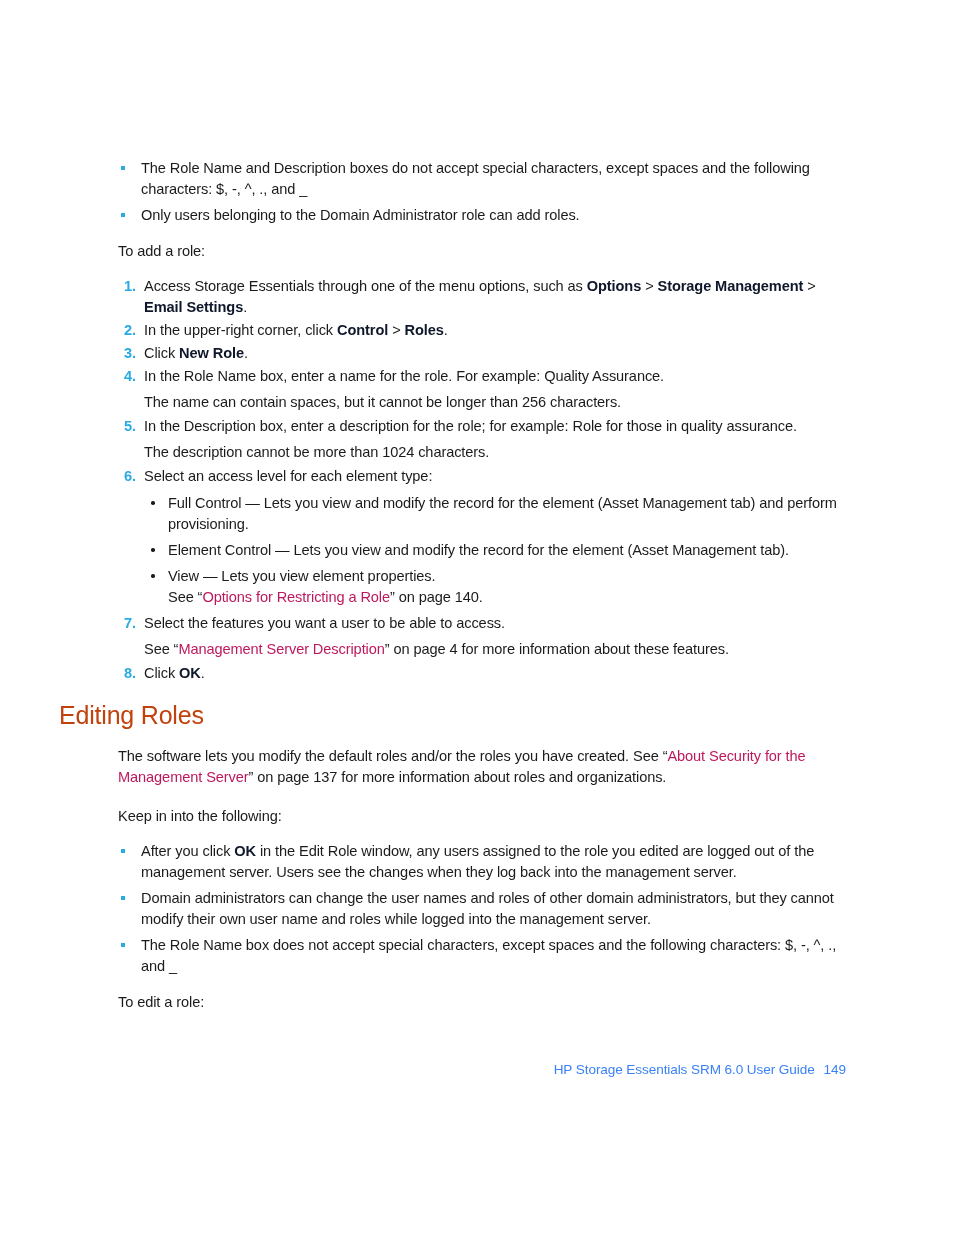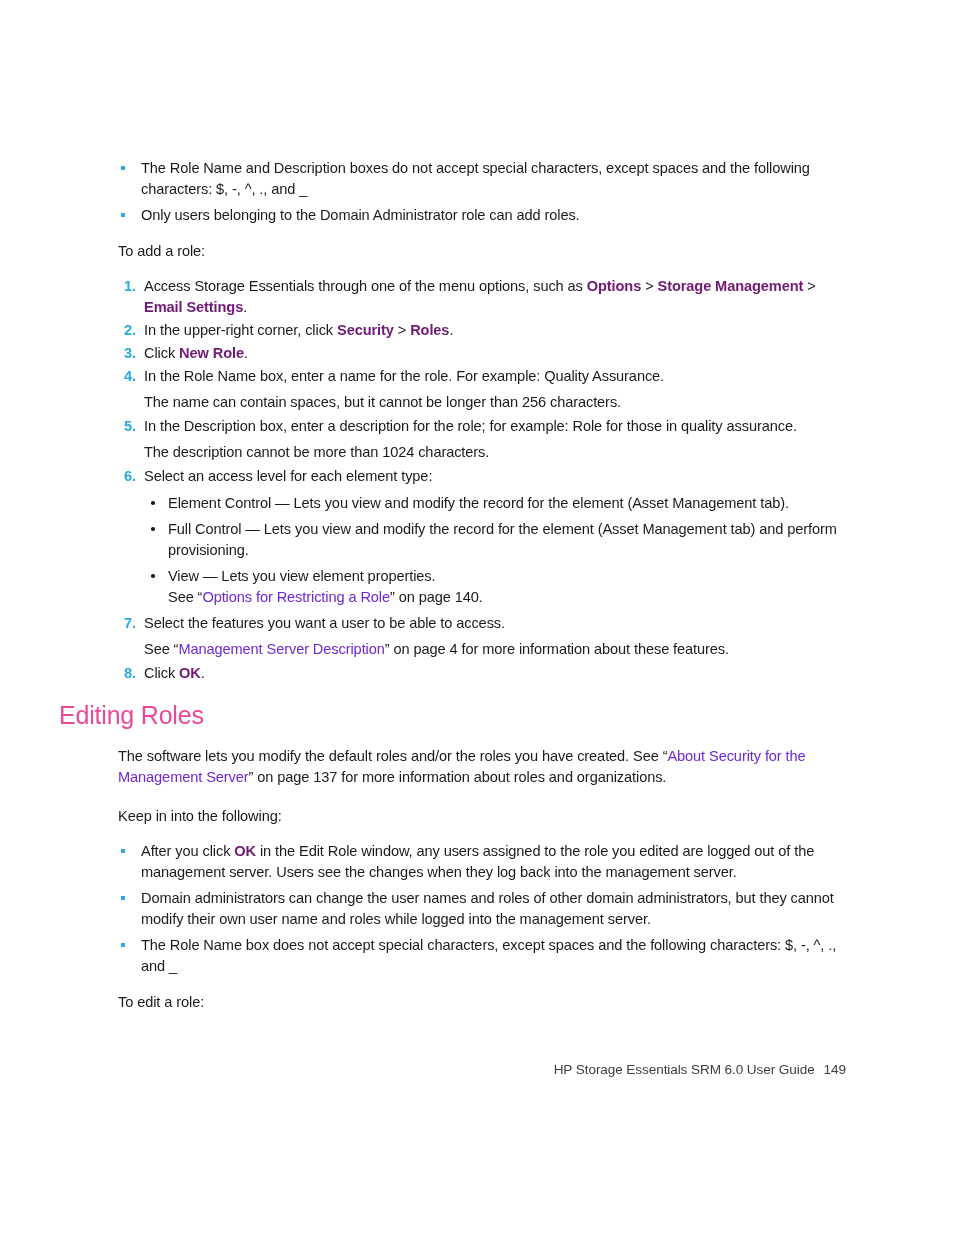--- a/index.html
+++ b/index.html
@@ -110,49 +110,49 @@
     content: "";
     position: absolute;
     left: 7px;
     top: 8px;
     width: 3.5px;
     height: 3.5px;
     border-radius: 50%;
     background: #1b1b1b;
   }
 
-  b, .b { font-weight: bold; color: #701a75; }
-  .link { color: #6d28d9; }
+  b, .b { font-weight: bold; color: #0f172a; }
+  .link { color: #be185d; }
 
   
   h2.section-heading {
     margin: 0;
     padding: 0;
     font-size: 25px;
     font-weight: normal;
-    color: #ec4899;
+    color: #c2410c;
     letter-spacing: -0.2px;
     line-height: 1.1;
   }
   .heading-wrap {
     position: relative;
     left: -59px;
     margin-top: 18px;
     margin-bottom: 16px;
   }
 
   
   .footer {
     position: absolute;
     left: 118px;
     top: 1062px;
     width: 728px;
     text-align: right;
     font-size: 13.6px;
-    color: #404040;
+    color: #3b82f6;
     letter-spacing: -0.1px;
   }
   .footer .pg {
     display: inline-block;
     margin-left: 9px;
   }
 </style>
 </head>
 <body>
 
@@ -166,27 +166,27 @@
       </ul>
 
     <div class="gap-sm"></div>
 
     <p class="para txt">To add a role:</p>
 
     <div class="gap-sm"></div>
 
     <ol class="steps txt">
         <li><span class="num">1.</span><span><span>Access Storage Essentials through one of the menu options, such as </span><span class="b">Options</span><span> &gt; </span><span class="b">Storage Management</span><span> &gt; </span><span class="b">Email Settings</span><span>.</span></span></li>
-        <li><span class="num">2.</span><span><span>In the upper-right corner, click </span><span class="b">Security</span><span> &gt; </span><span class="b">Roles</span><span>.</span></span></li>
+        <li><span class="num">2.</span><span><span>In the upper-right corner, click </span><span class="b">Control</span><span> &gt; </span><span class="b">Roles</span><span>.</span></span></li>
         <li><span class="num">3.</span><span><span>Click </span><span class="b">New Role</span><span>.</span></span></li>
         <li><span class="num">4.</span><span><span>In the Role Name box, enter a name for the role. For example: Quality Assurance.</span></span><div class="sub-note">The name can contain spaces, but it cannot be longer than 256 characters.</div></li>
         <li><span class="num">5.</span><span><span>In the Description box, enter a description for the role; for example: Role for those in quality assurance.</span></span><div class="sub-note">The description cannot be more than 1024 characters.</div></li>
         <li><span class="num">6.</span><span><span>Select an access level for each element type:</span></span><ul class="nested">
+            <li><span>Full Control — Lets you view and modify the record for the element (Asset Management tab) and perform provisioning.</span></li>
             <li><span>Element Control — Lets you view and modify the record for the element (Asset Management tab).</span></li>
-            <li><span>Full Control — Lets you view and modify the record for the element (Asset Management tab) and perform provisioning.</span></li>
             <li><span>View — Lets you view element properties.</span><br><span>See “</span><span class="link">Options for Restricting a Role</span><span>” on page 140.</span></li>
           </ul></li>
         <li><span class="num">7.</span><span><span>Select the features you want a user to be able to access.</span></span><div class="sub-note"><span>See “</span><span class="link">Management Server Description</span><span>” on page 4 for more information about these features.</span></div></li>
         <li><span class="num">8.</span><span><span>Click </span><span class="b">OK</span><span>.</span></span></li>
       </ol>
 
     <div class="heading-wrap">
       <h2 class="section-heading">Editing Roles</h2>
     </div>
 

